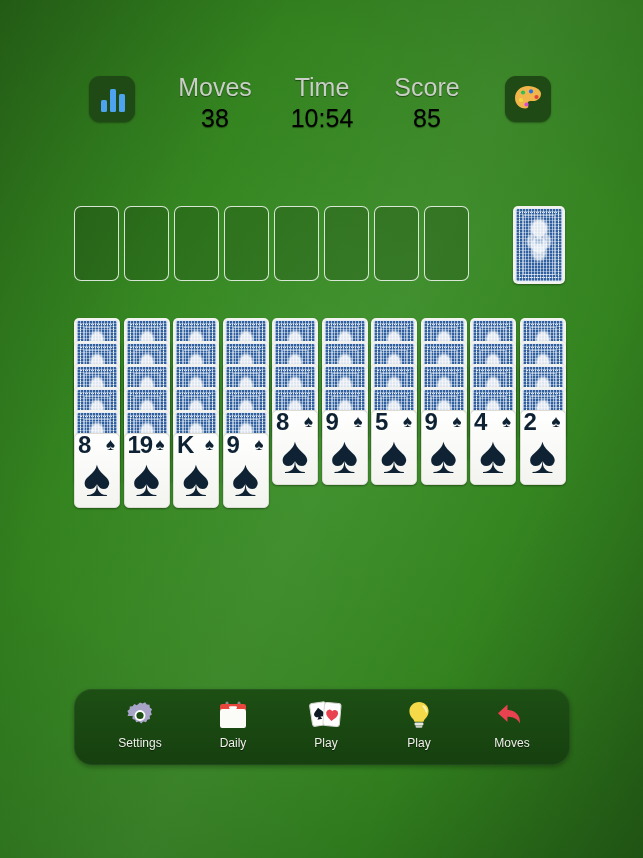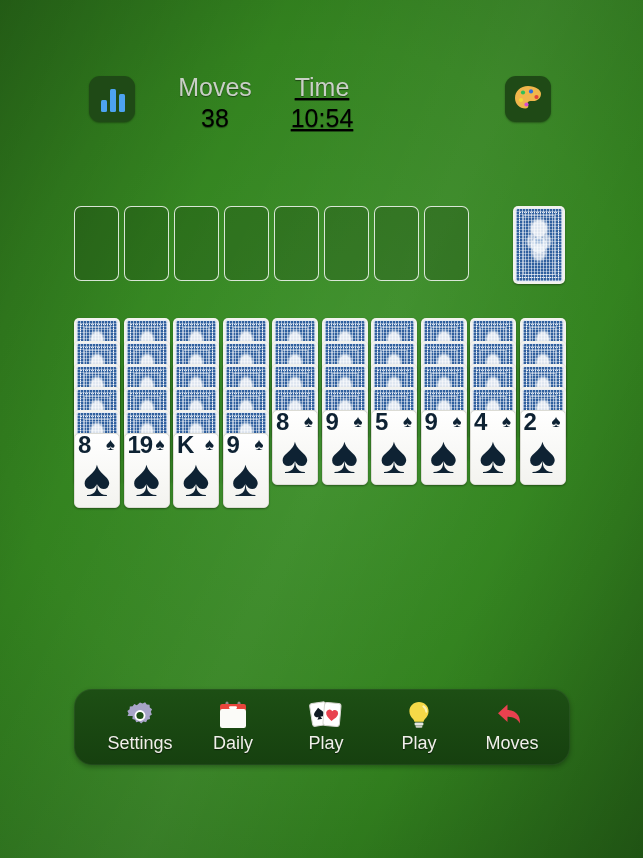--- a/index.html
+++ b/index.html
@@ -35,21 +35,21 @@
   .stat { position:absolute; top:-3px; text-align:center; width:130px; }
   .stat .lbl {
     display:block; font-size:25px; color:#c9cfc6; line-height:31px;
     text-shadow:0 1px 1px rgba(0,0,0,.45);
   }
   .stat .val {
     display:block; font-size:25px; color:#000000; line-height:30px;
     text-shadow:0 1px 1px rgba(0,0,0,.45);
   }
   #stat-moves { left:150px; }
-  #stat-time  { left:257px;text-decoration:underline; }
+  #stat-time  { left:257px; }
   #stat-score { left:362px; }
 
   
   #foundations { position:absolute; left:74px; top:206px; width:400px; height:78px; }
   .slot {
     position:absolute; top:0; width:45px; height:75px;
     border:1.6px solid rgba(255,255,255,.82);
     border-radius:7px;
     background:rgba(0,0,0,.16);
   }
@@ -108,21 +108,21 @@
   
   #toolbar {
     position:absolute; left:74px; top:689px; width:496px; height:76px;
     background:linear-gradient(180deg,#1d4f14 0%, #16400f 100%);
     border-radius:18px;
     box-shadow:inset 0 0 0 1px rgba(255,255,255,.05), 0 2px 5px rgba(0,0,0,.3);
   }
   .tool { position:absolute; top:8px; width:96px; height:62px; text-align:center; }
   .tool .glyph { display:block; height:38px; position:relative; }
   .tool .tlabel {
-    display:block; font-size:18px; color:#f0f0ea; line-height:17px;
+    display:block; font-size:12px; color:#f0f0ea; line-height:17px;
     text-shadow:0 1px 1px rgba(0,0,0,.6);
   }
   #tool-settings{ left:18px; }
   #tool-daily   { left:111px; }
   #tool-play    { left:204px; }
   #tool-hint    { left:297px; }
   #tool-undo    { left:390px; }
 </style>
 </head>
 <body>
@@ -140,20 +140,24 @@
       </svg>
     </div>
 
     <div class="stat" id="stat-moves">
       <span class="lbl">Moves</span>
       <span class="val">38</span>
     </div>
     <div class="stat" id="stat-time">
       <span class="lbl">Time</span>
       <span class="val">10:54</span>
+    </div>
+    <div class="stat" id="stat-score">
+      <span class="lbl">Score</span>
+      <span class="val">85</span>
     </div>
 
     <div class="icon-btn" id="theme-btn">
       <svg width="46" height="46" viewBox="0 0 46 46">
         <path d="M23 10c-7.5 0-13 5.2-13 12 0 6.3 4.6 10.4 10.3 10.4 2.2 0 3-1 3-2.2 0-1-.8-1.6-.8-2.7 0-1.4 1.2-2.4 2.9-2.4h2.8c4.4 0 7.8-3 7.8-7.3C36 13.9 30.4 10 23 10z" fill="#f0b64b"></path>
         <circle cx="18" cy="16.5" r="2.1" fill="#2fbf5a"></circle>
         <circle cx="26" cy="15.4" r="2.1" fill="#2f6fe0"></circle>
         <circle cx="31.5" cy="21" r="2.1" fill="#e0453c"></circle>
         <circle cx="16" cy="24" r="2.1" fill="#f2d93a"></circle>
         <circle cx="21.5" cy="28.5" r="2.1" fill="#d94bd0"></circle>

